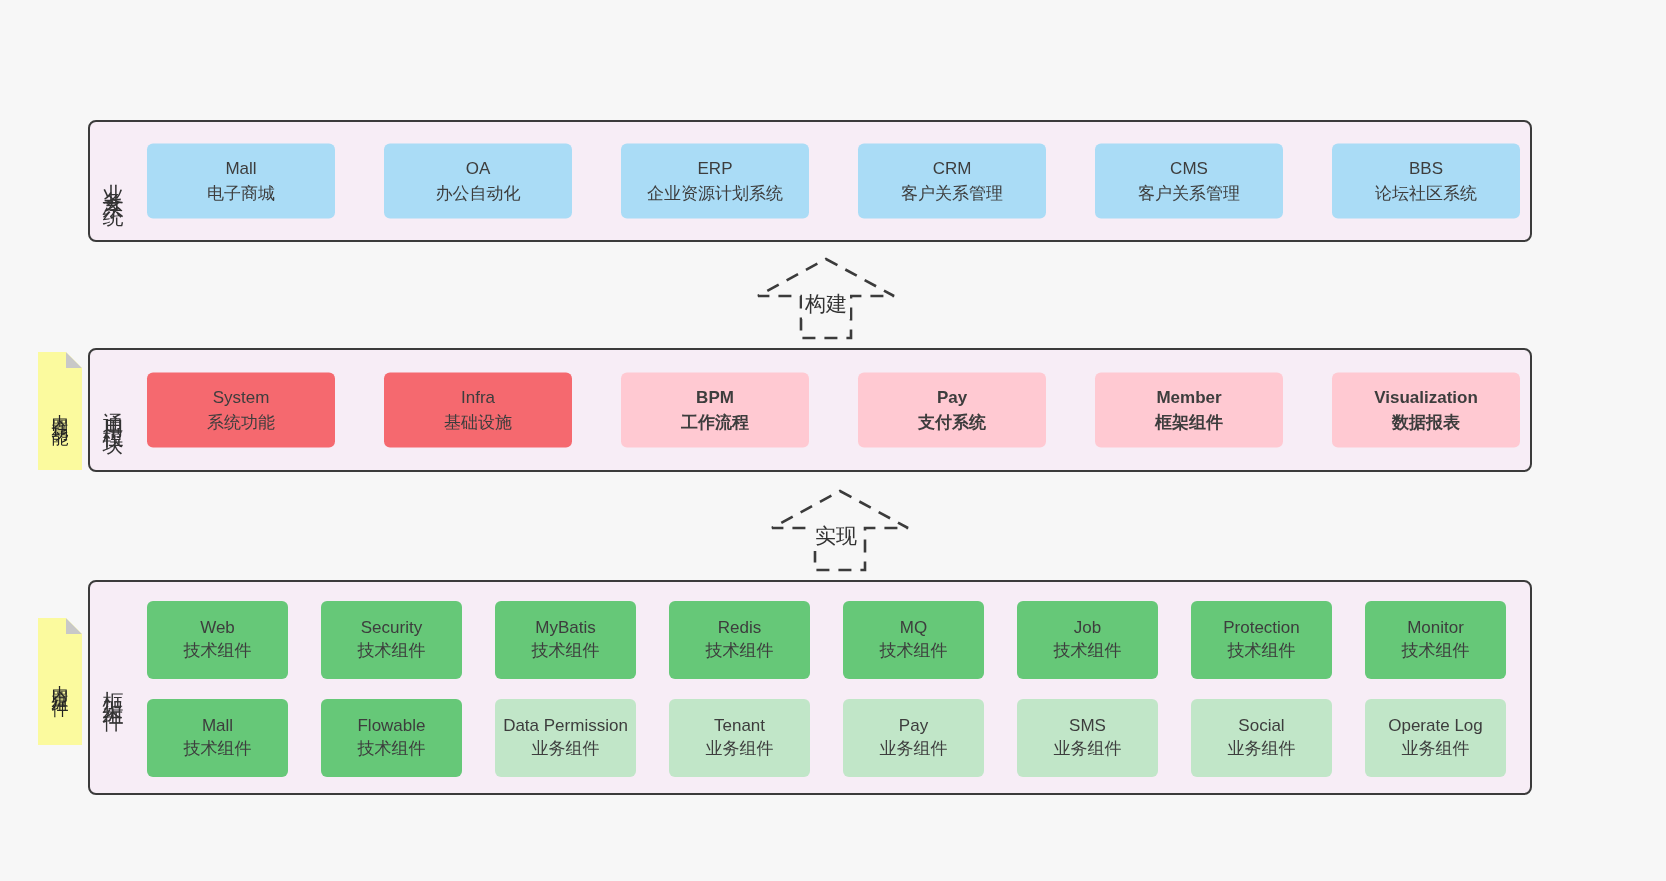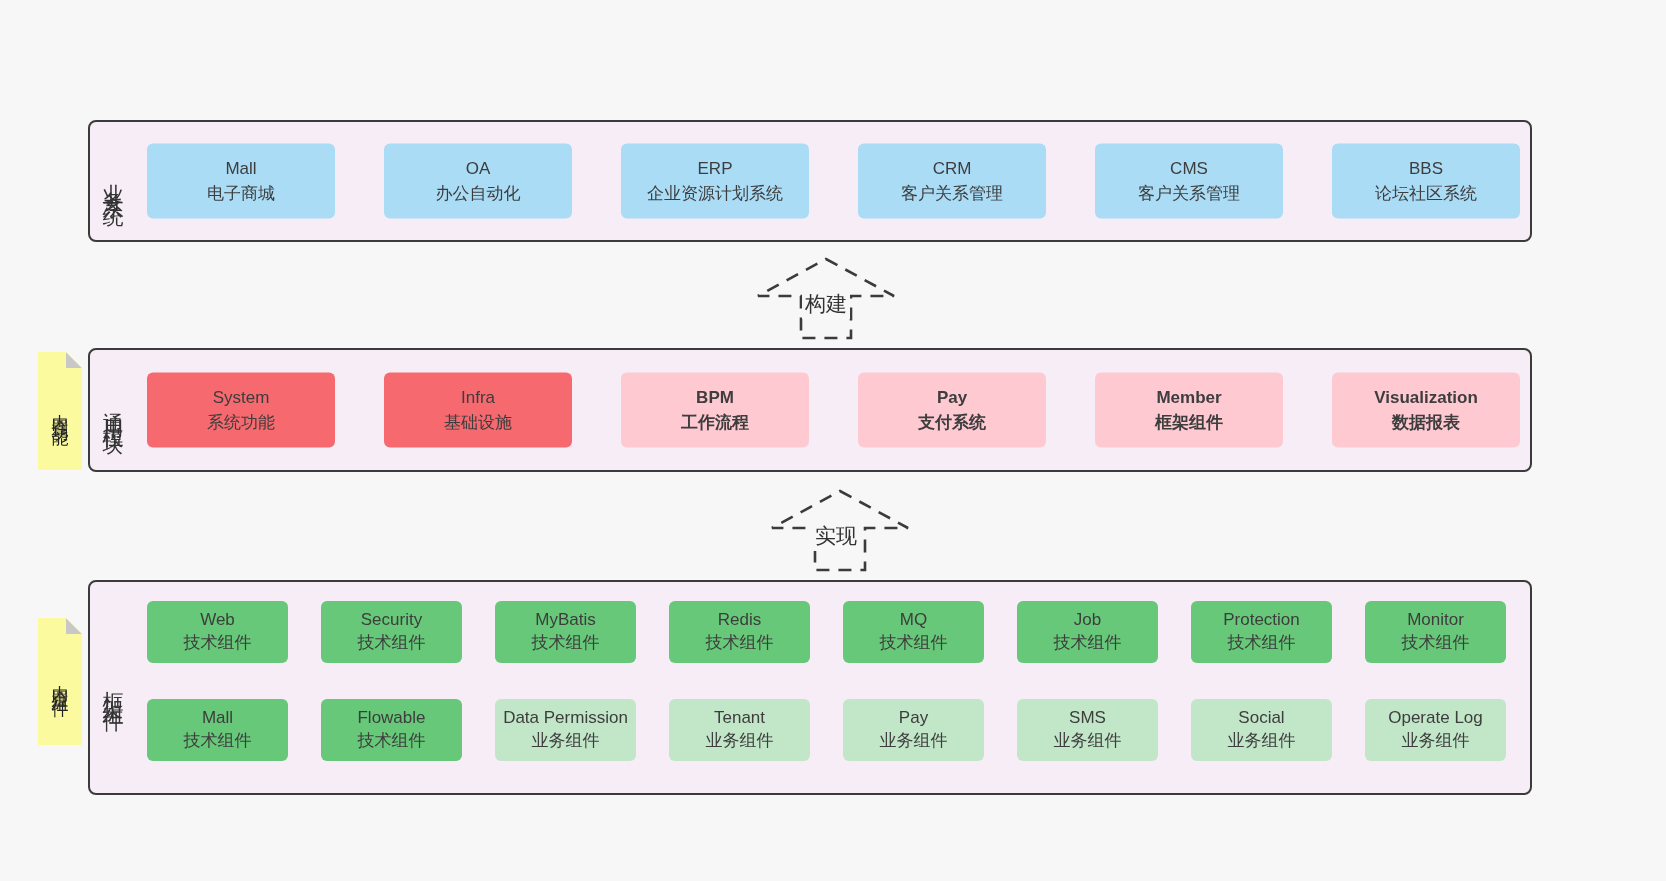--- a/index.html
+++ b/index.html
@@ -34,21 +34,21 @@
   .band-modules .box-row{top:50%;transform:translateY(-50%);}
   .band-components .row1{top:19px;gap:33px;}
   .band-components .row2{top:117px;gap:33px;}
 
   .box{
     width:188px;height:75px;border-radius:6px;box-sizing:border-box;
     display:flex;flex-direction:column;justify-content:center;align-items:center;
     text-align:center;font-size:17px;line-height:1.45;color:#3d3d3d;
     padding:4px 10px;flex:0 0 auto;
   }
-  .band-components .box{width:141px;height:62px;padding:2px 8px;line-height:1.35;}
+  .band-components .box{width:141px;height:78px;padding:2px 8px;line-height:1.35;}
   .box .en{white-space:pre-wrap;}
 
   .blue{background:#aadcf6;}
   .red{background:#f5696f;}
   .pink{background:#ffc9d2;font-weight:bold;}
   .green-dark{background:#66c878;}
   .green-light{background:#c1e6c8;}
 
   
   .note{

